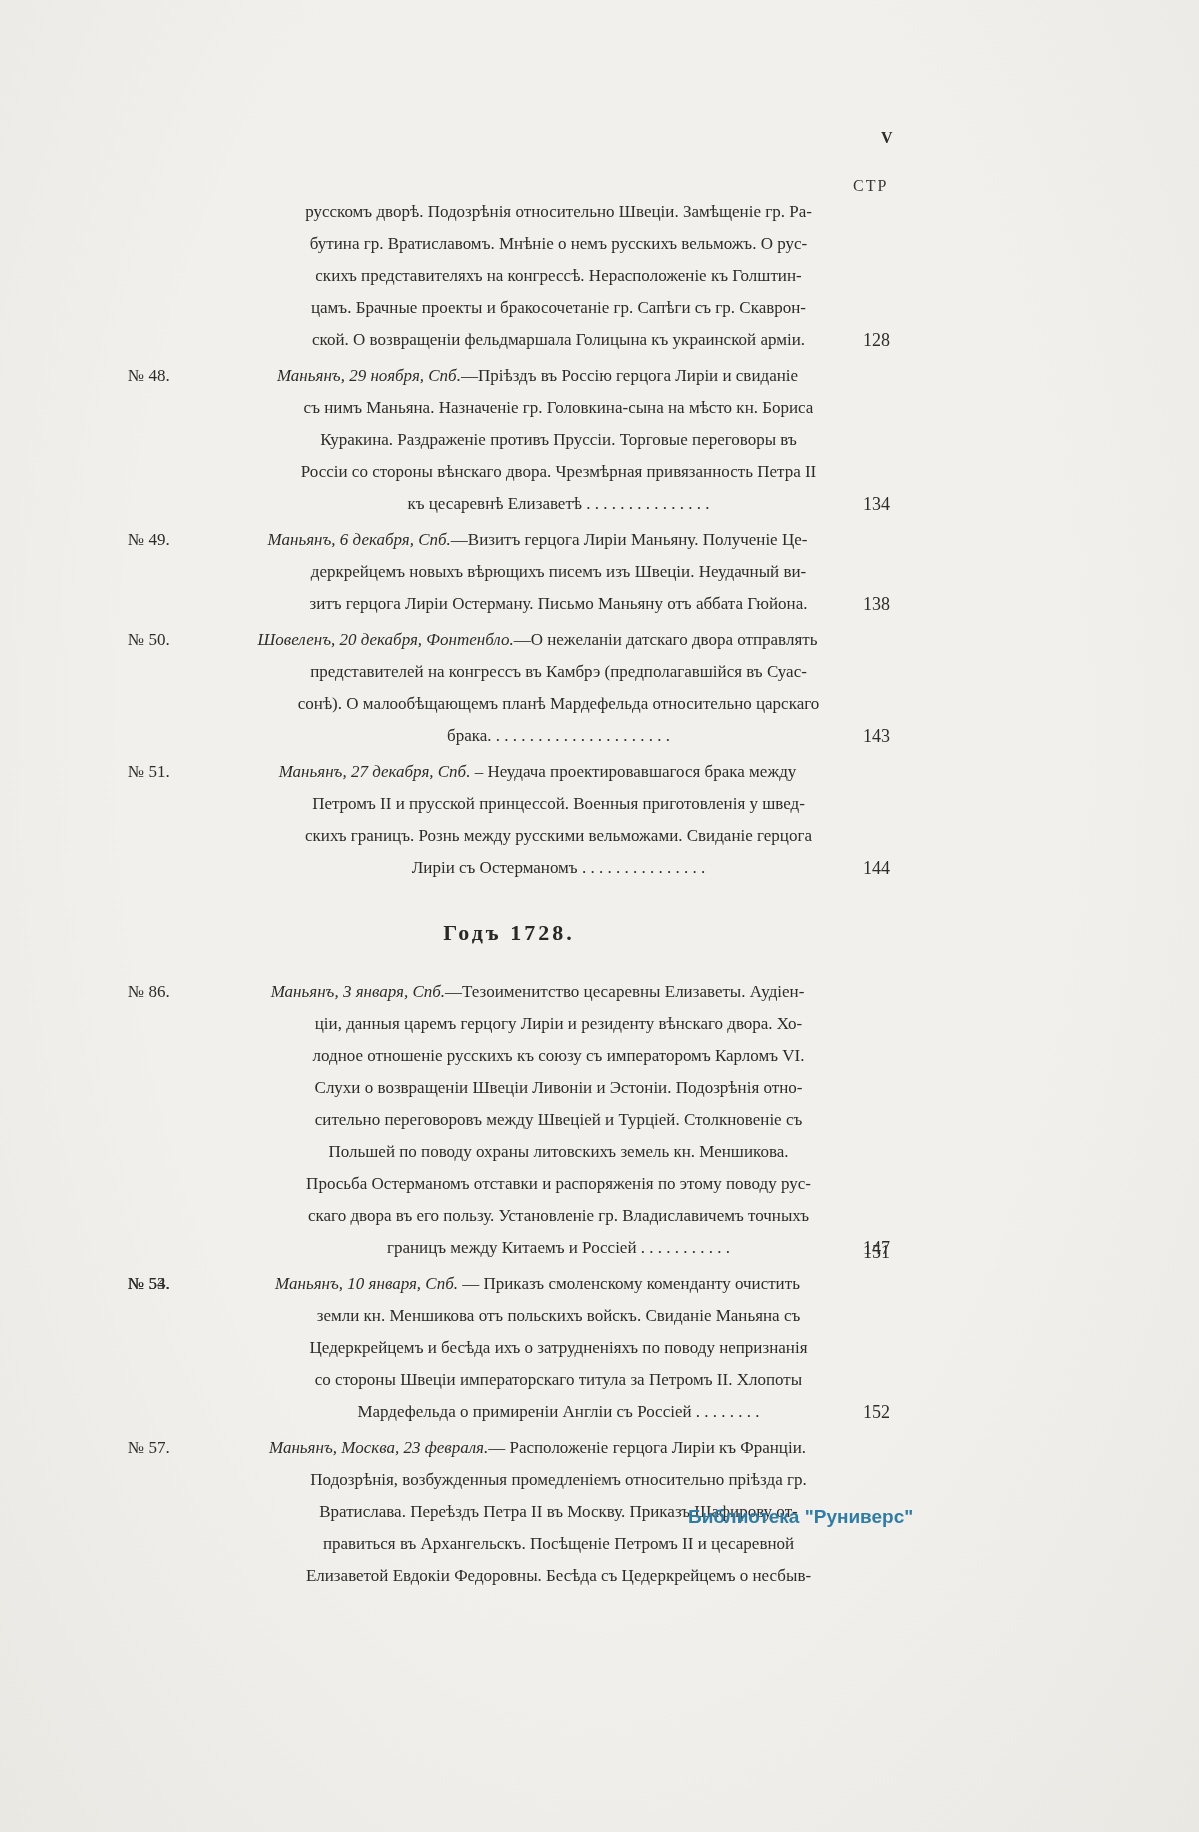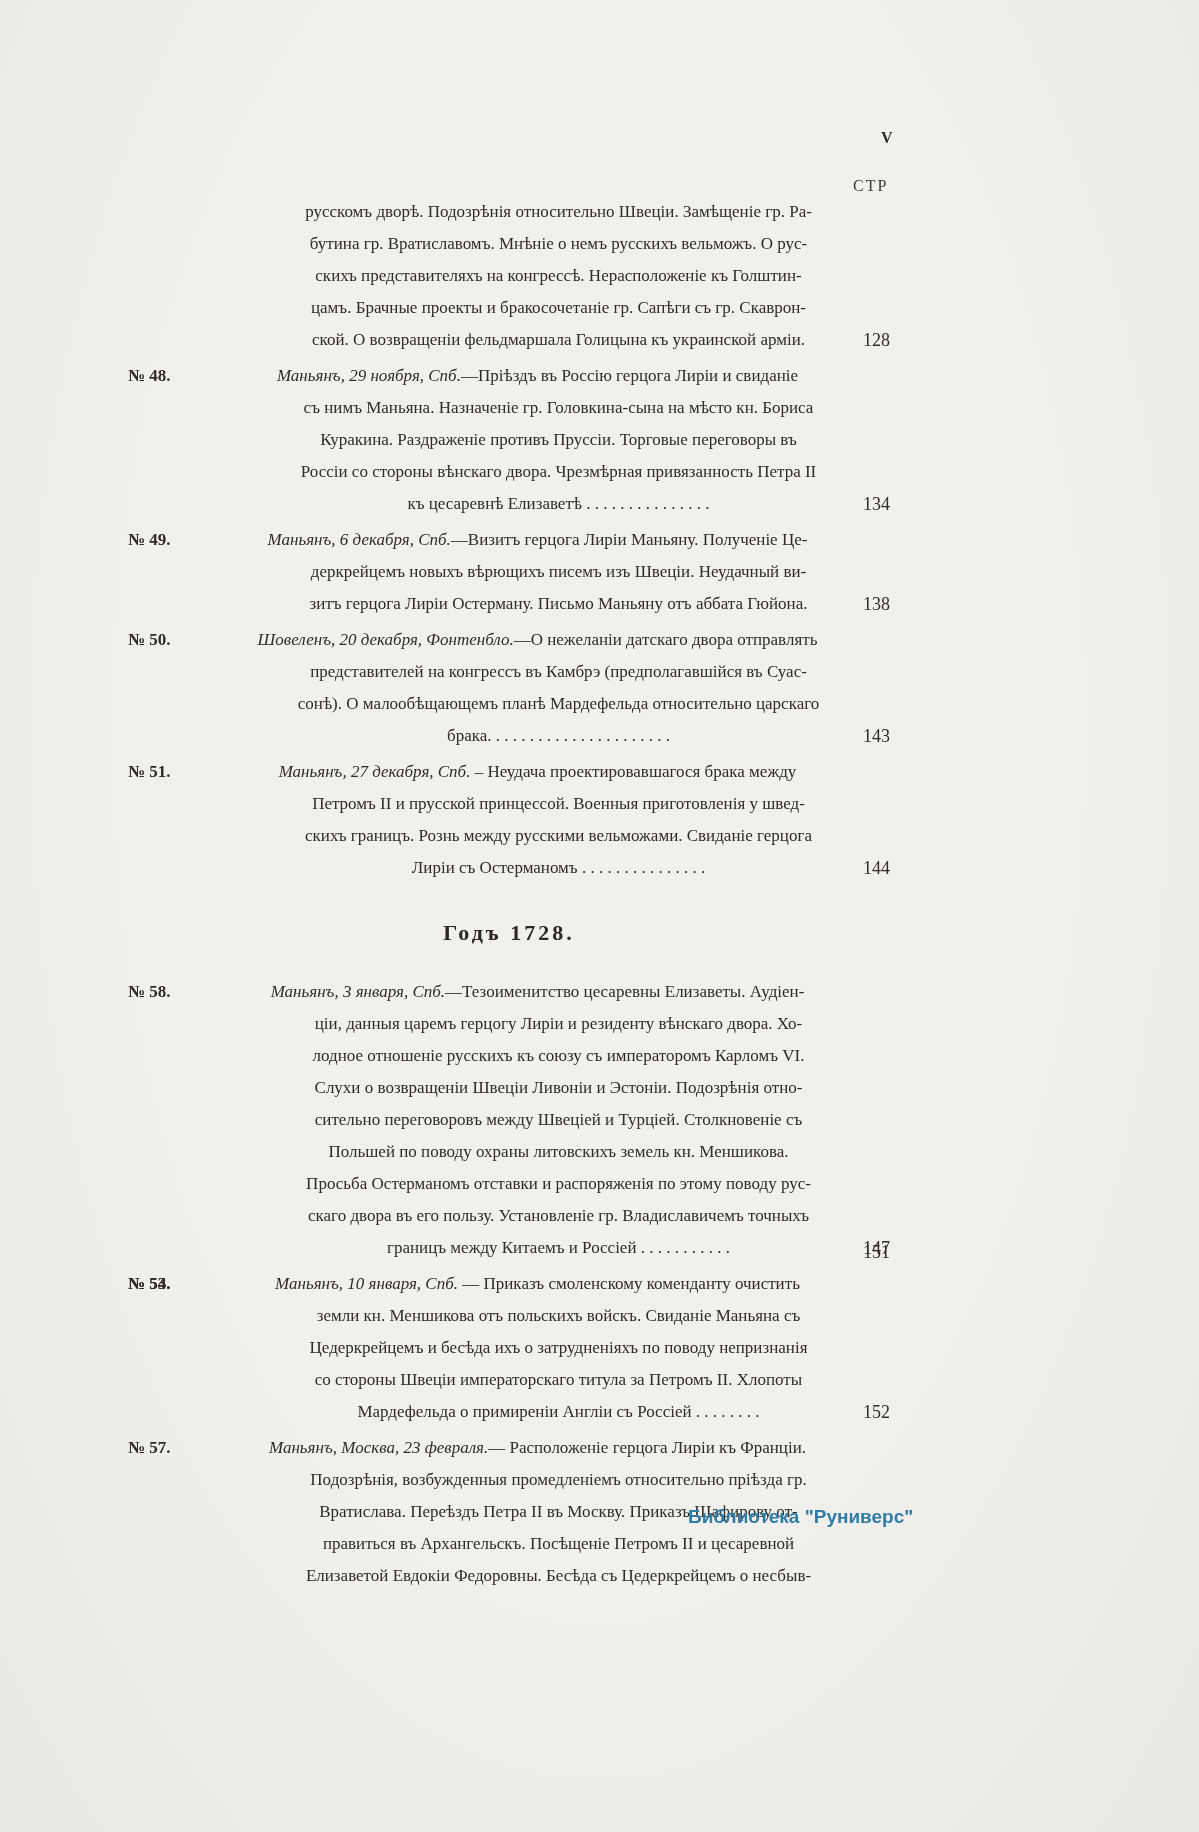--- a/index.html
+++ b/index.html
@@ -47,21 +47,20 @@
     margin-left: 99px;
     text-indent: -42px;
     white-space: pre-line;
   }
   .entry.no-num .body { text-indent: 0; }
   .entry .num {
     position: absolute;
     left: 0;
     top: 0;
     white-space: nowrap;
-    font-weight: bold;
   }
   .entry .lead { font-style: italic; }
   .entry .pg {
     position: absolute;
     right: 0;
     bottom: 0;
     font-size: 18px;
   }
   .heading {
     text-align: center;
@@ -133,21 +132,21 @@
       <div class="body"><span class="lead">Маньянъ, 27 декабря, Спб.</span><span class="txt"> – Неудача проектировавшагося брака между
 Петромъ II и прусской принцессой. Военныя приготовленія у швед-
 скихъ границъ. Рознь между русскими вельможами. Свиданіе герцога
 Лиріи съ Остерманомъ . . . . . . . . . . . . . . .</span></div>
       <span class="pg">144</span>
     </div>
 
     <div class="heading">Годъ 1728.</div>
 
     <div class="entry">
-      <span class="num">№ 58.</span>
+      <span class="num">№ 86.</span>
       <div class="body"><span class="lead">Маньянъ, 3 января, Спб.</span><span class="txt">—Тезоименитство цесаревны Елизаветы. Аудіен-
 ціи, данныя царемъ герцогу Лиріи и резиденту вѣнскаго двора. Хо-
 лодное отношеніе русскихъ къ союзу съ императоромъ Карломъ VI.
 Слухи о возвращеніи Швеціи Ливоніи и Эстоніи. Подозрѣнія отно-
 сительно переговоровъ между Швеціей и Турціей. Столкновеніе съ
 Польшей по поводу охраны литовскихъ земель кн. Меншикова.
 Просьба Остерманомъ отставки и распоряженія по этому поводу рус-
 скаго двора въ его пользу. Установленіе гр. Владиславичемъ точныхъ
 границъ между Китаемъ и Россіей . . . . . . . . . . .</span></div>
       <span class="pg">147</span>

